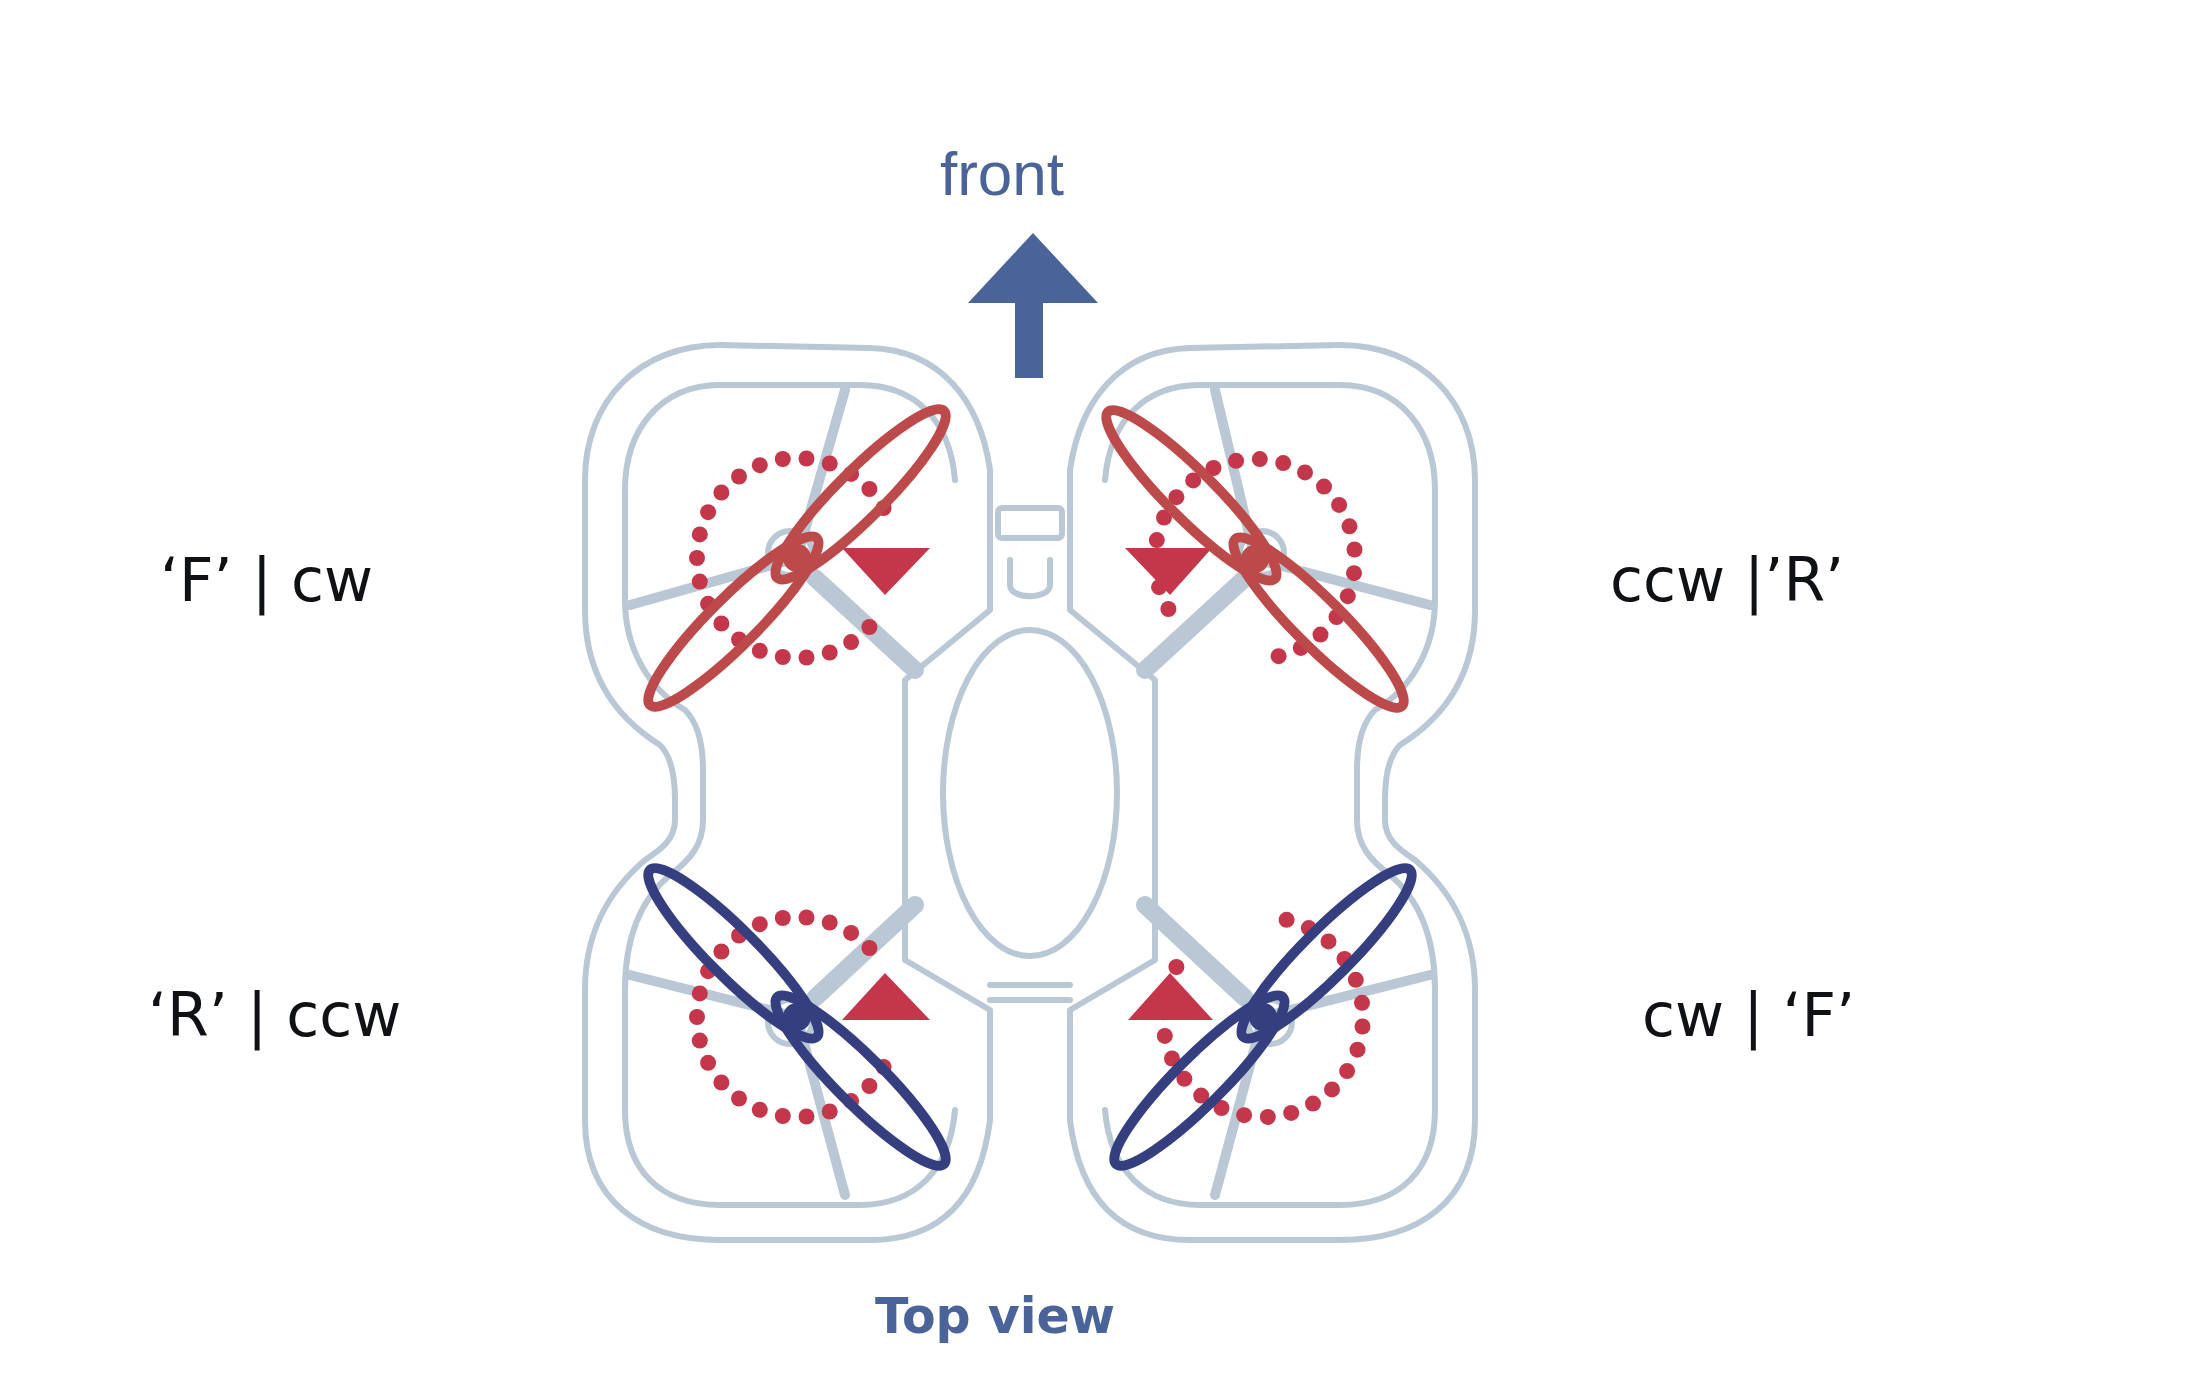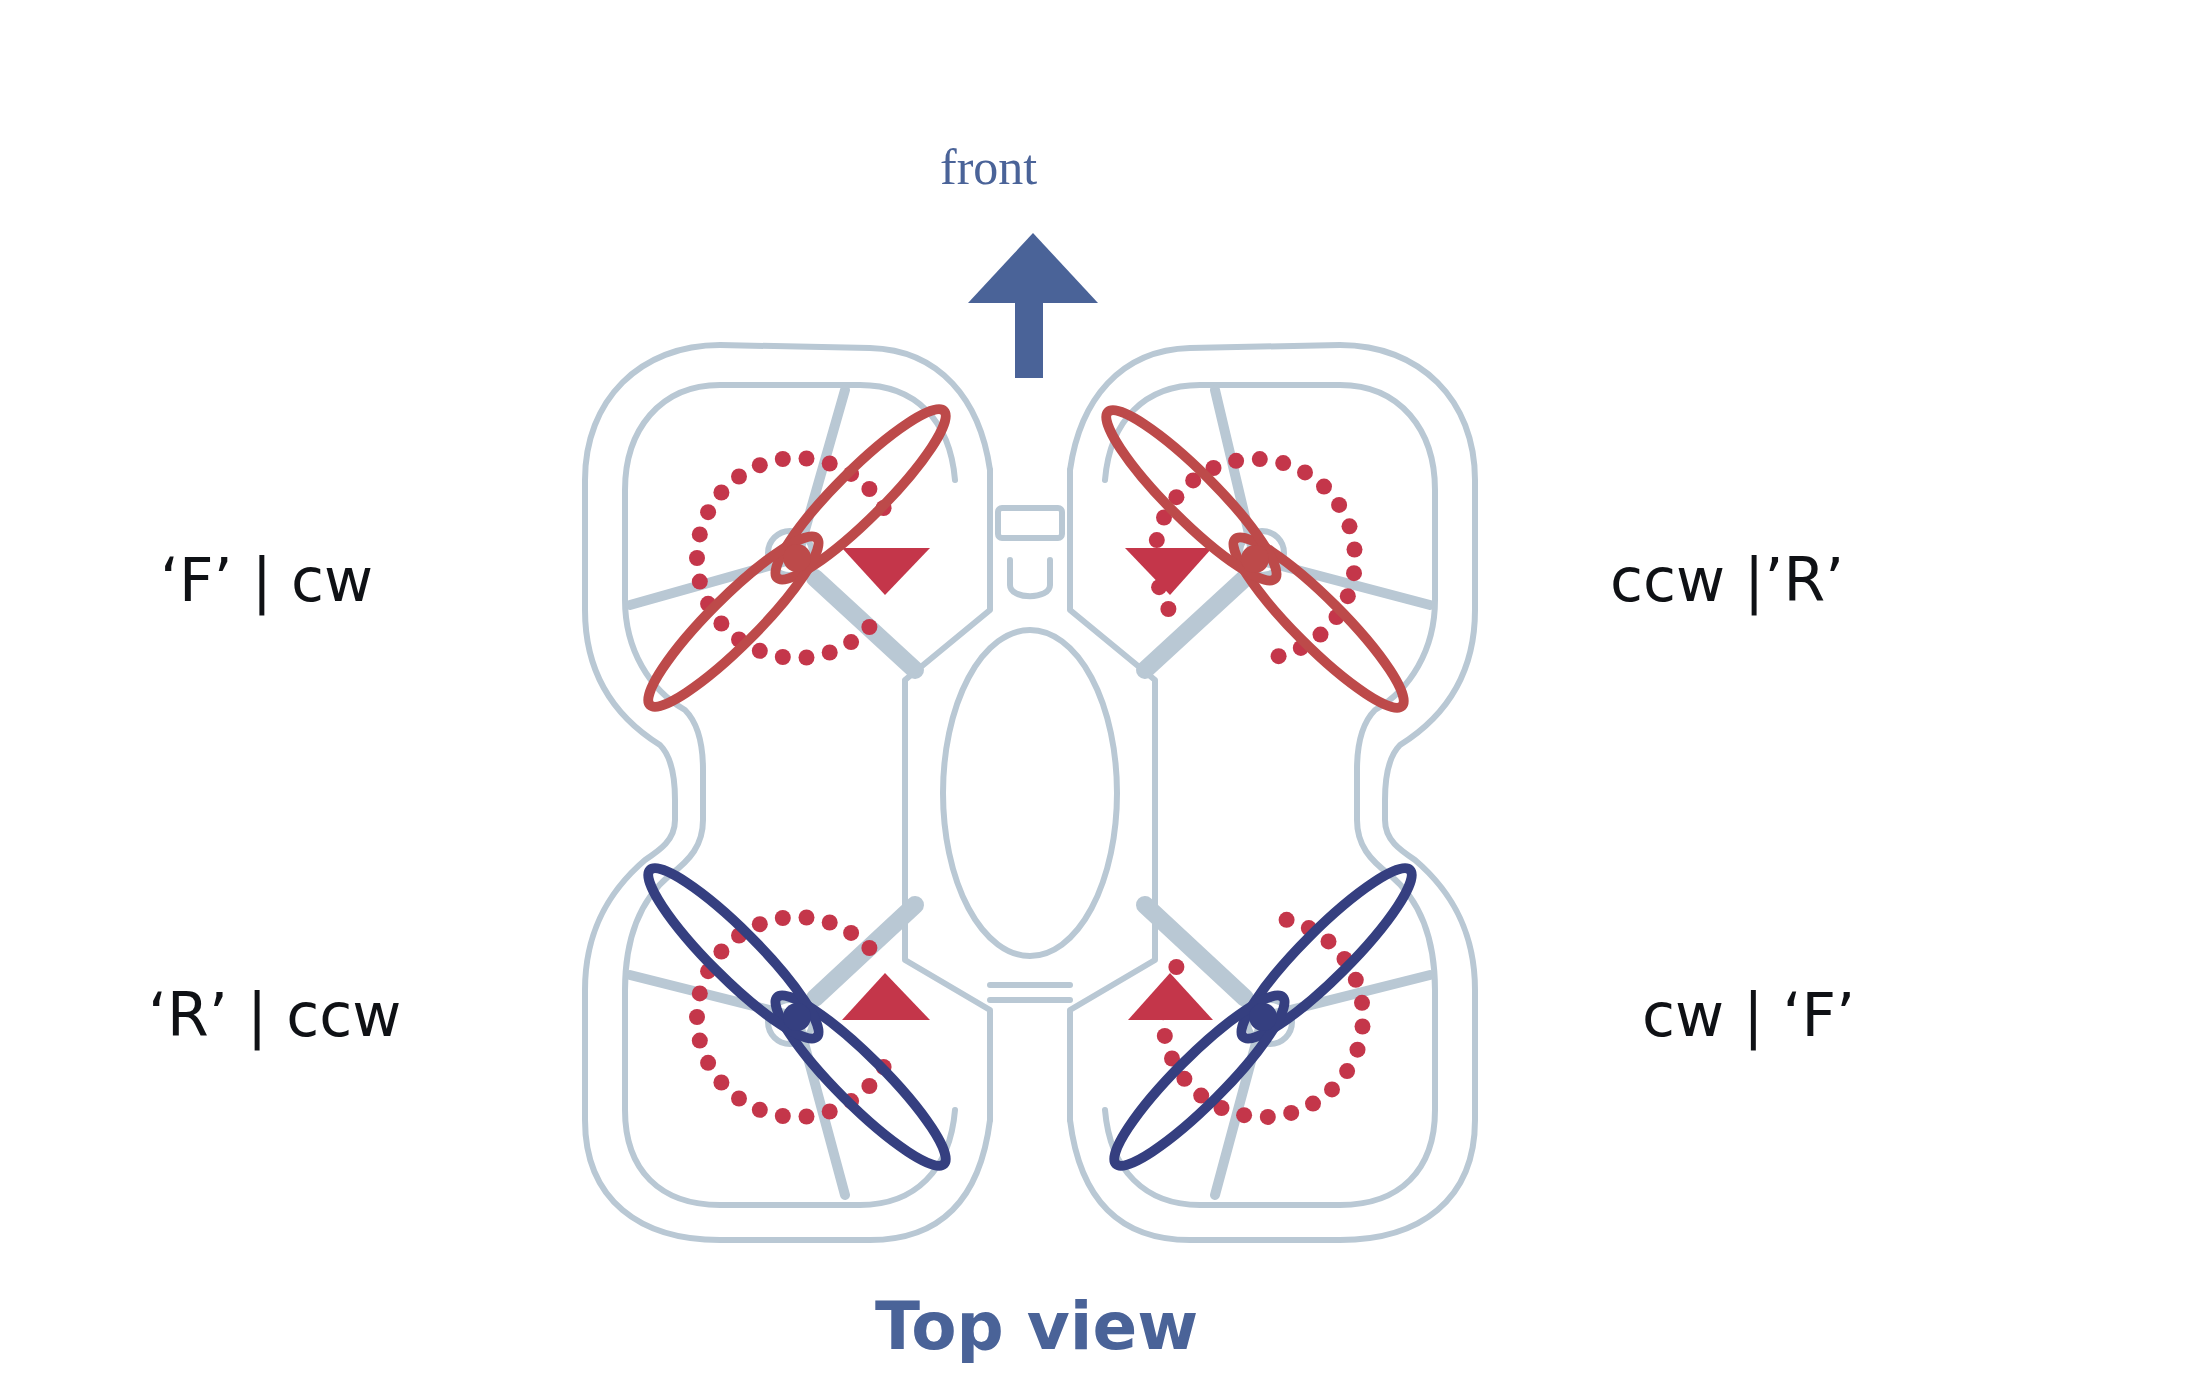--- a/index.html
+++ b/index.html
@@ -7,30 +7,30 @@
     .label {
       position: absolute;
       font-family: "DejaVu Sans", sans-serif;
       color: #0f1115;
       font-size: 60px;
       white-space: pre;
       line-height: 1;
     }
     .front-label {
       position: absolute;
-      font-family: Liberation Serif, serif;
-      font-size: 50px;
+      font-family: Liberation Sans, sans-serif;
+      font-size: 62px;
       color: #4a6398;
       left: 940px; top: 138px;
     }
     .topview-label {
       position: absolute;
       font-family: "DejaVu Sans", sans-serif;
       font-weight: bold;
-      font-size: 66px;
+      font-size: 49px;
       color: #4a6398;
       left: 875px; top: 1288px;
     }
     #lbl-tl { left: 160px; top: 550px; }
     #lbl-tr { left: 1610px; top: 550px; }
     #lbl-bl { left: 103px; top: 985px; margin-left: 45px; }
     #lbl-br { left: 1610px; top: 985px; margin-left: 32px; }
     svg#drone { position: absolute; left: 0; top: 0; }
   </style>
 </head>

